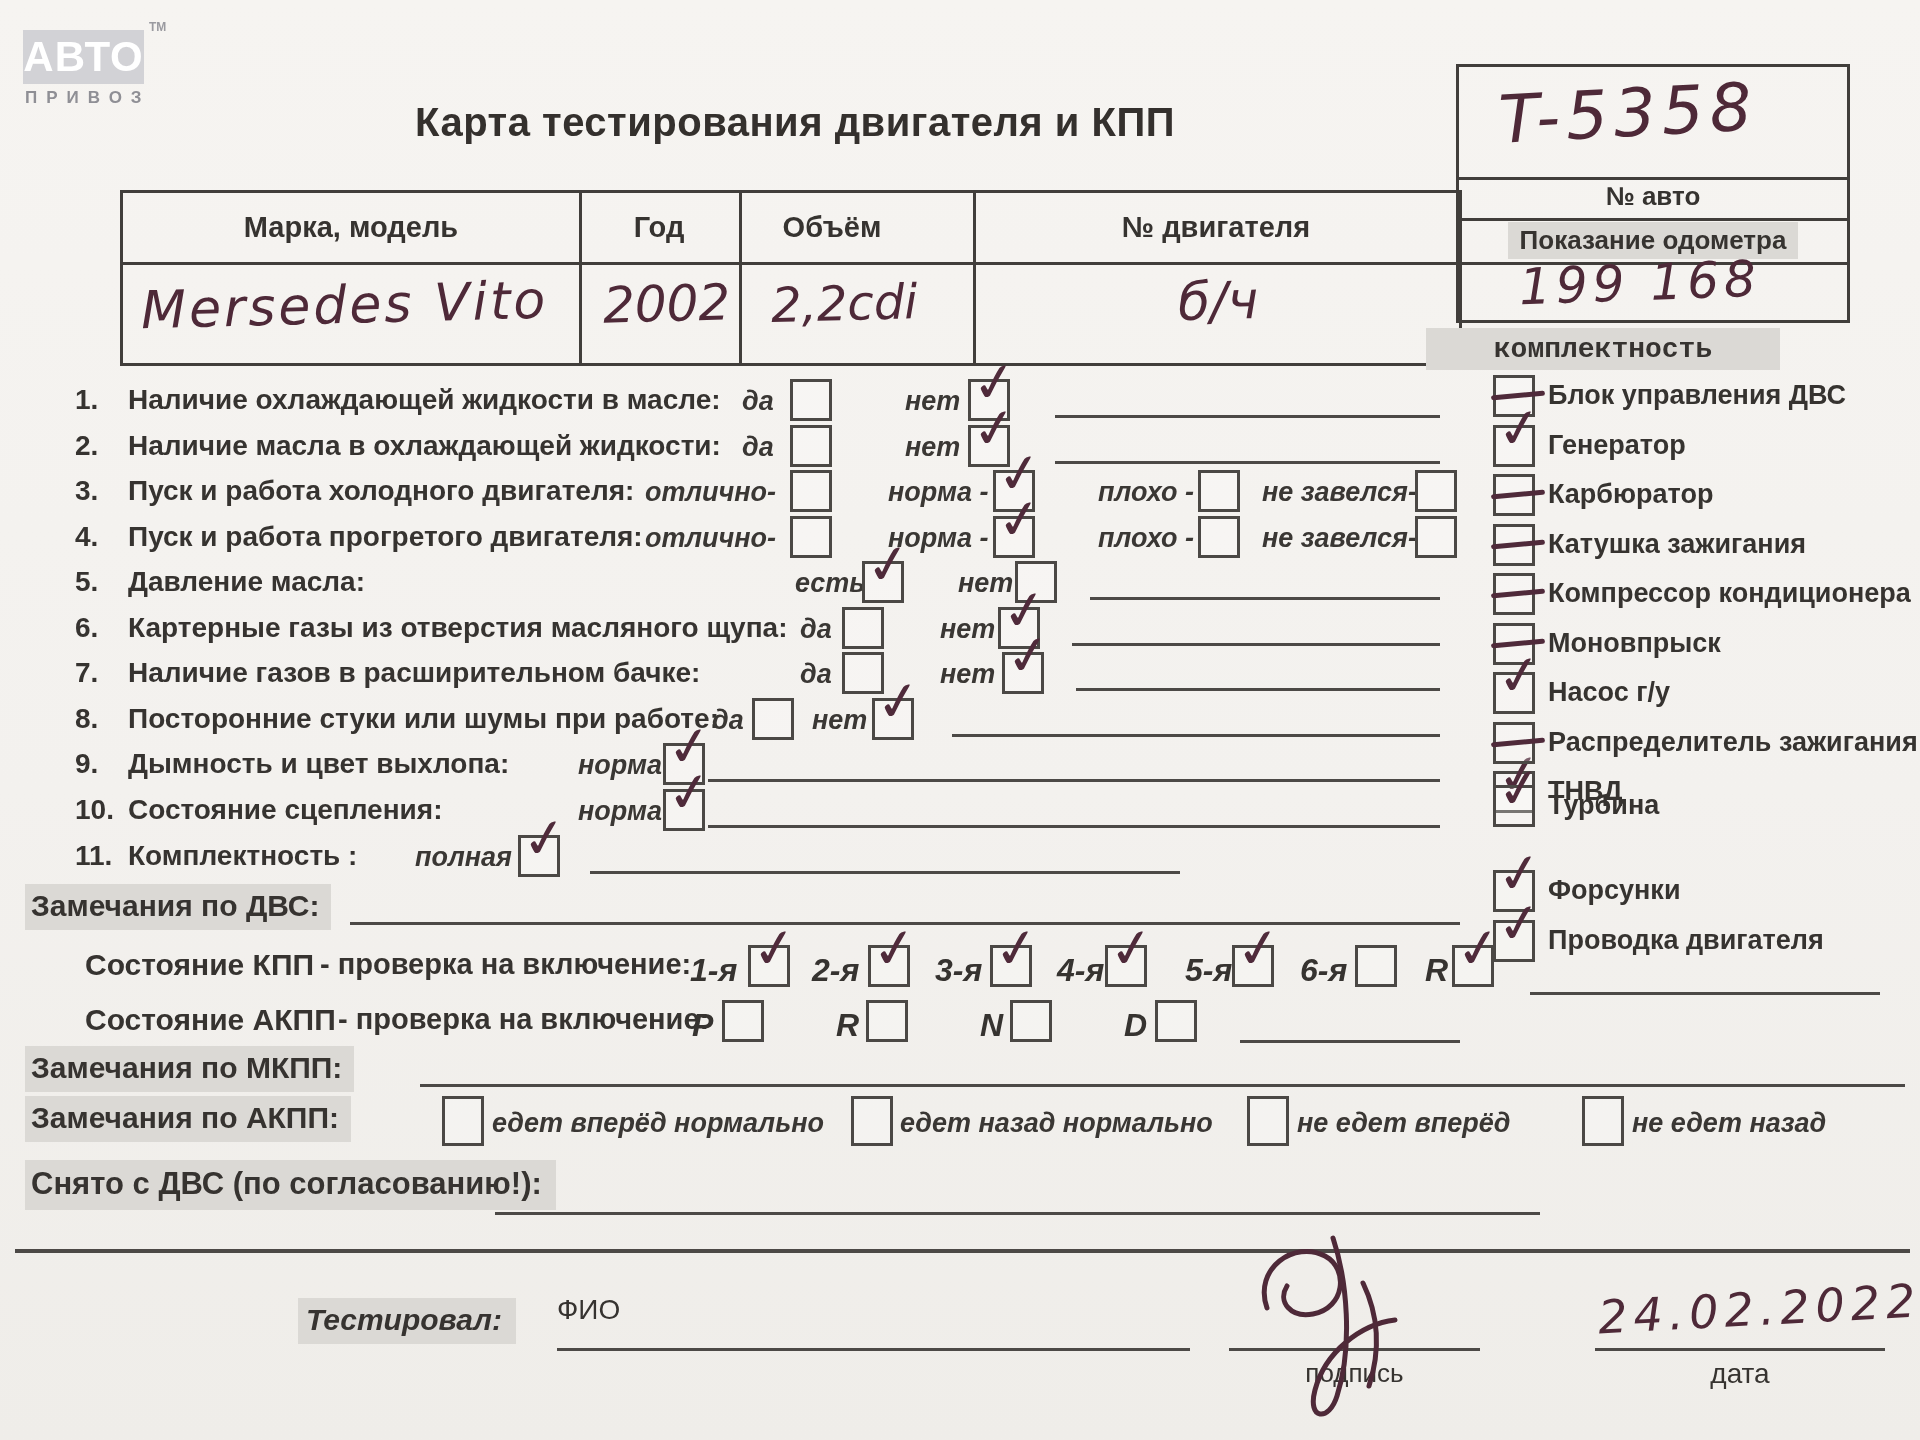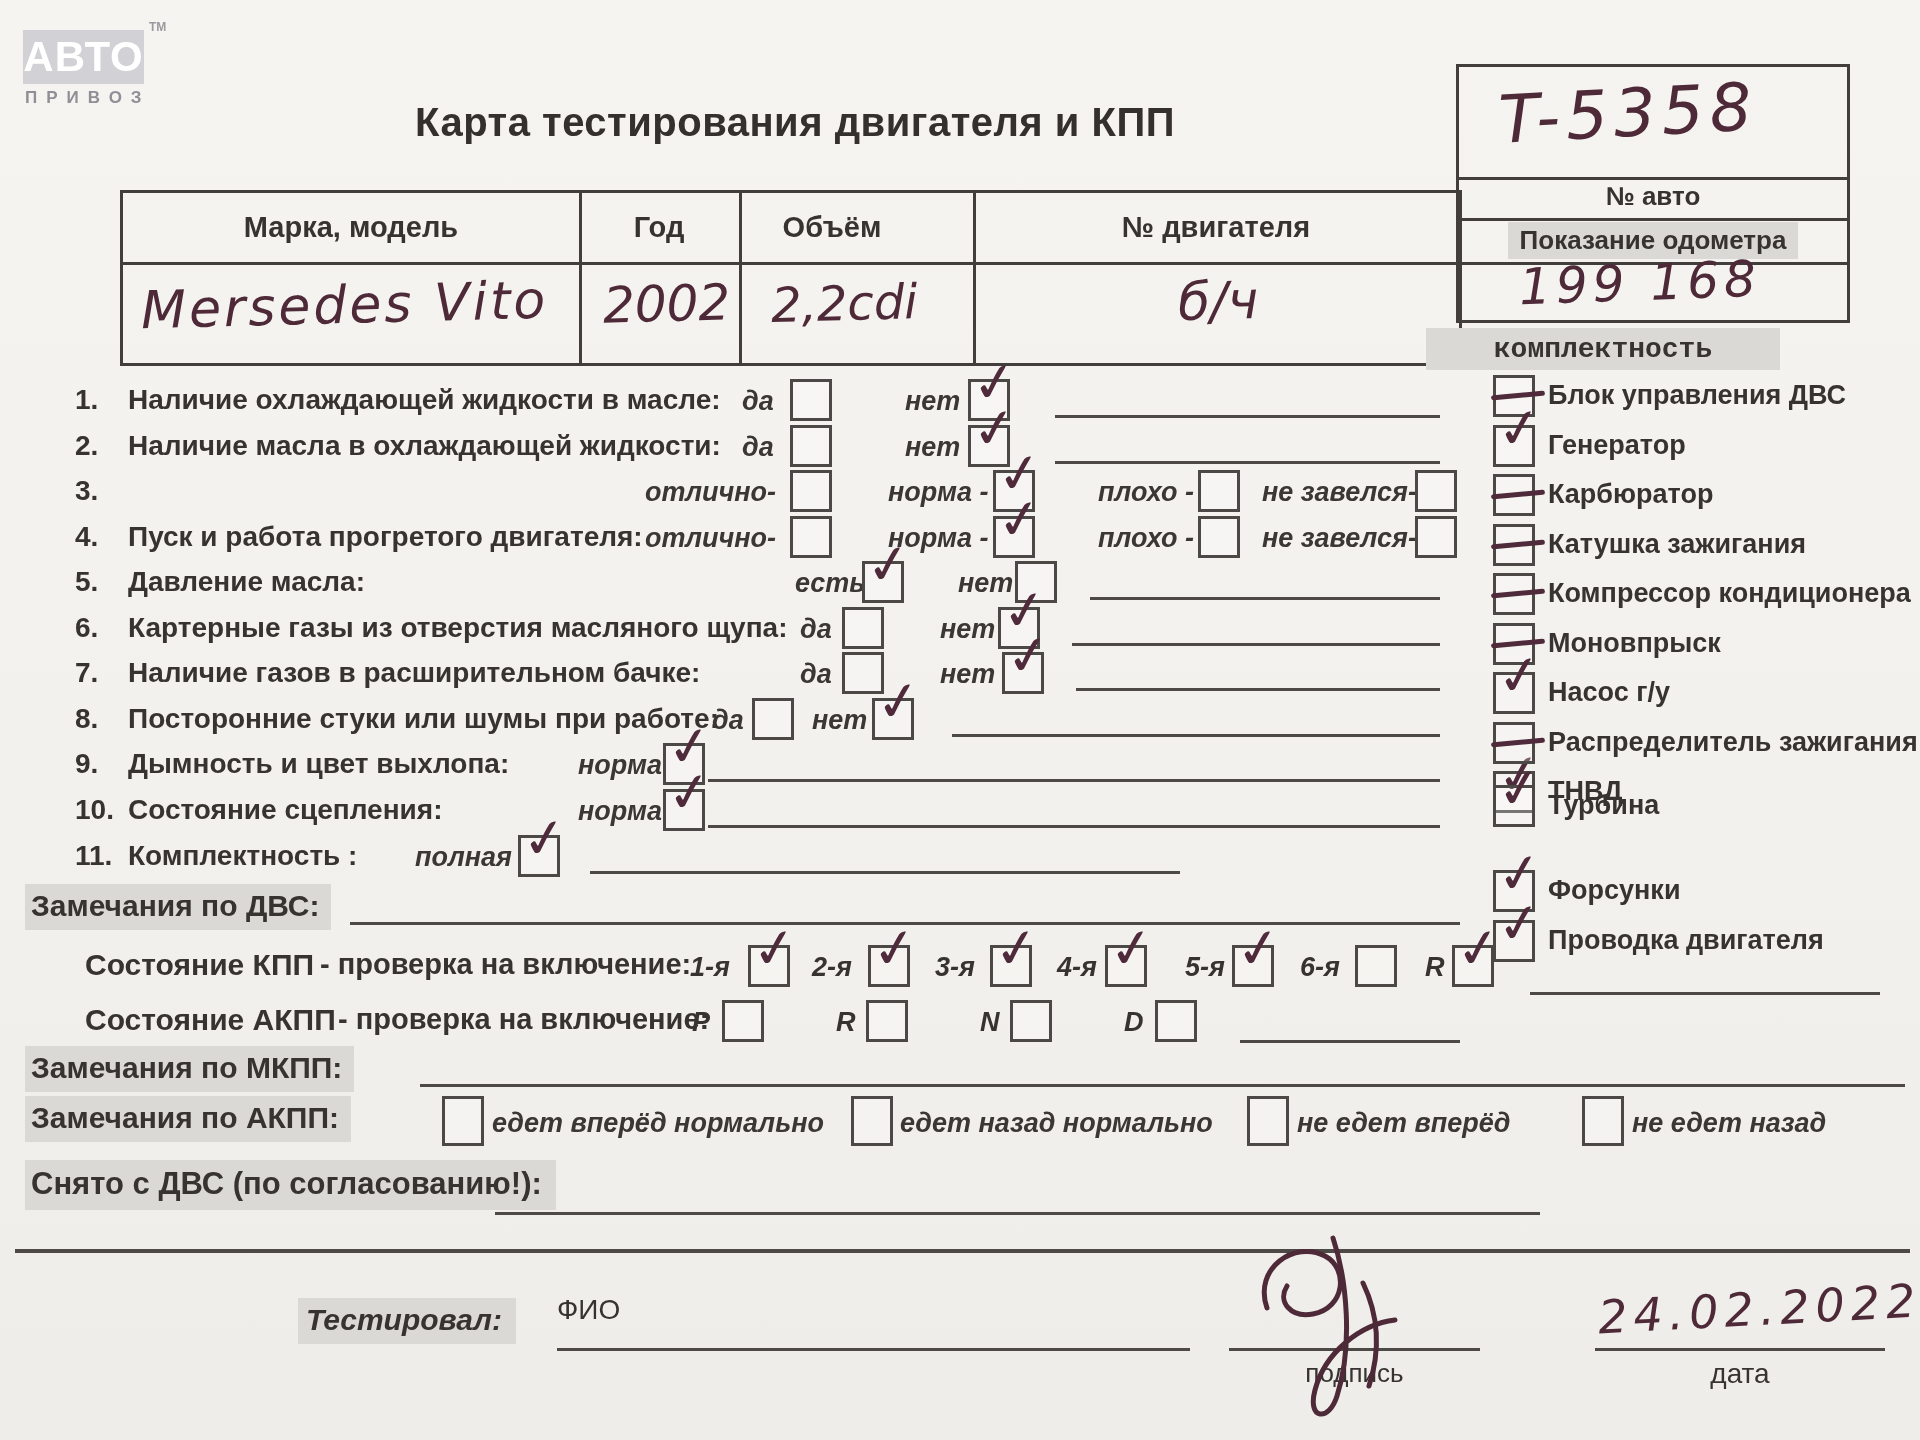--- a/index.html
+++ b/index.html
@@ -26,21 +26,21 @@
   .dashmark{position:absolute;left:-5px;top:15px;width:54px;height:5px;background:#4f2a3a;border-radius:3px;transform:rotate(-5deg);}
   .hand{font-family:"DejaVu Sans",sans-serif;font-style:italic;color:#4e2938;white-space:nowrap;transform:rotate(-1.5deg);}
   .row{position:absolute;left:0;top:0;width:1920px;height:44px;}
   .row .itemnum{position:absolute;top:2px;}
   .row .itemlbl{position:absolute;top:2px;}
   .row .opt{position:absolute;top:4px;}
   .row .box{top:-3px;}
   .klist-row{position:absolute;left:1493px;width:420px;height:44px;}
   .klist-row .box{left:0;top:0;}
   .klist-row .klbl{position:absolute;left:55px;top:5px;font-size:27px;font-weight:700;white-space:nowrap;}
-  .gearlbl{font-size:27px;font-weight:700;font-style:italic;}
+  .gearlbl{font-size:32px;font-weight:700;font-style:italic;}
   .tborder{position:absolute;background:#413e3b;}
 </style>
 </head>
 <body>
 
 <div id="page">
 
   <div class="abs" style="left:23px;top:30px;width:121px;height:54px;background:#d2d2d6;display:flex;align-items:center;justify-content:center;">
     <span style="font-size:42px;font-weight:700;color:#ffffff;letter-spacing:1px;">АВТО</span>
   </div>
@@ -173,20 +173,21 @@
     <div class="box" style="left:790px;"></div>
     <span class="opt" style="left:905px;">нет</span>
     <div class="box" style="left:968px;">
         <span class="mk"></span>
       </div>
     <div class="fline" style="left:1055px;top:33px;width:385px;"></div>
   </div>
 
   <div class="row" style="top:473px;">
     <span class="itemnum" style="left:75px;">3.</span>
+    <span class="itemlbl" style="left:128px;">Пуск и работа холодного двигателя:</span>
     <span class="opt" style="left:645px;">отлично-</span>
     <div class="box" style="left:790px;"></div>
     <span class="opt" style="left:888px;">норма -</span>
     <div class="box" style="left:993px;">
         <span class="mk"></span>
       </div>
     <span class="opt" style="left:1098px;">плохо -</span>
     <div class="box" style="left:1198px;"></div>
     <span class="opt" style="left:1262px;">не завелся-</span>
     <div class="box" style="left:1415px;"></div>

